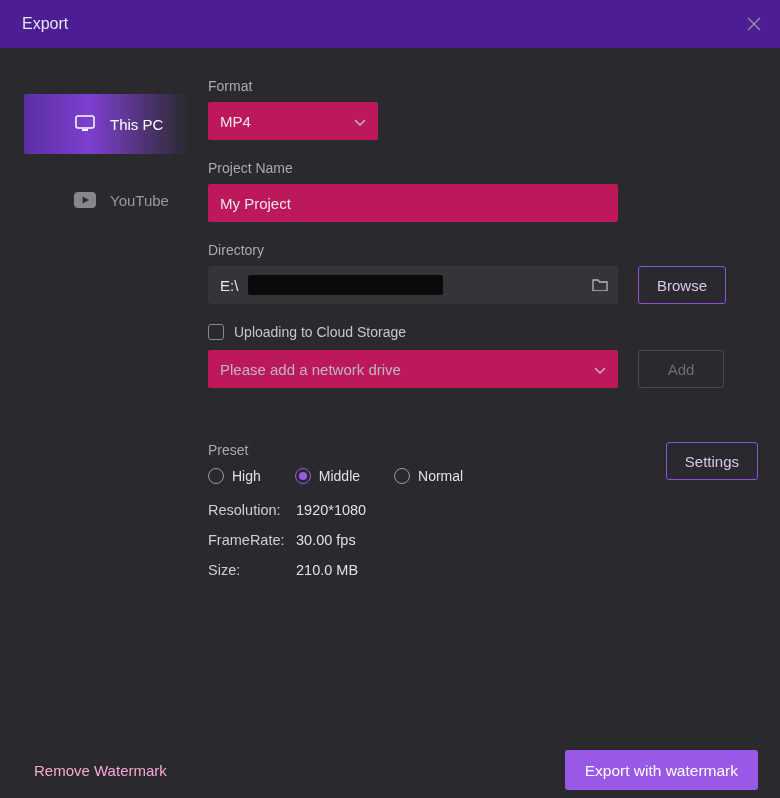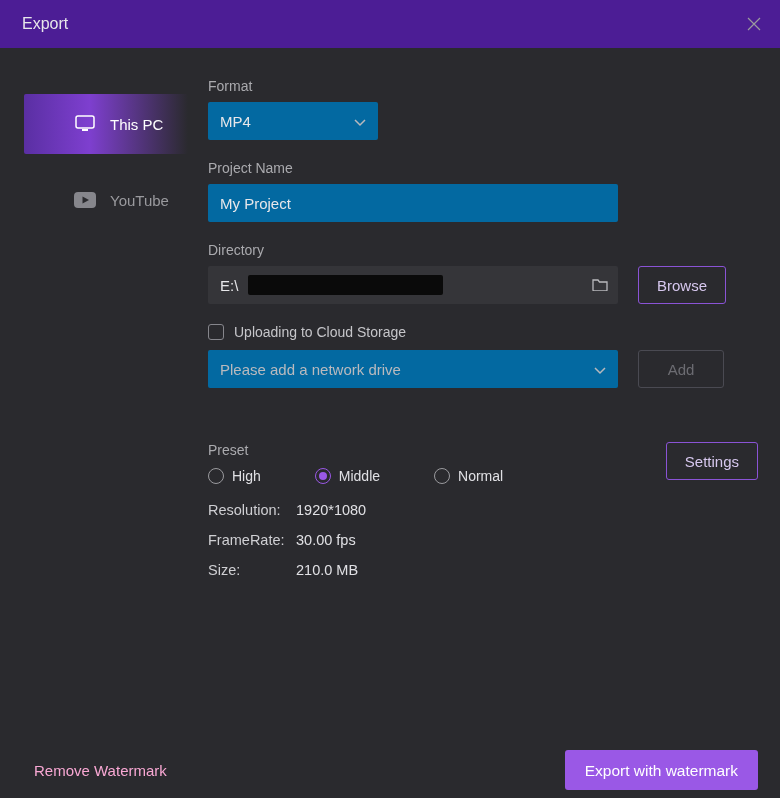--- a/index.html
+++ b/index.html
@@ -53,21 +53,21 @@
   }
   .side-icon { width: 22px; height: 18px; display:flex; align-items:center; justify-content:center; }
   .main {
     flex: 1;
     padding: 30px 22px 0 8px;
     position: relative;
   }
   .fld-label { font-size: 14px; color: #aaaaae; margin-bottom: 8px; }
   .row { margin-bottom: 20px; }
   .select, .txt, .dd {
-    background: #0369a1;
+    background: #be185d;
     border: none;
     height: 38px;
     color: #e7e7ea;
     font-size: 15px;
     display: flex;
     align-items: center;
     padding: 0 12px;
     border-radius: 2px;
     position: relative;
   }
@@ -102,21 +102,21 @@
     color: #c6c6ca; font-size: 14px;
   }
   .chk {
     width: 16px; height: 16px; border: 1.5px solid #86868c; border-radius: 3px;
     background: transparent; cursor: pointer;
   }
   .dd { width: 410px; justify-content: space-between; cursor: pointer; color:#bababe; }
   .dd-row { display:flex; gap:20px; align-items:center; margin-bottom: 24px; }
   .chev { color:#b9b9bd; }
   .preset-head { display:flex; justify-content:space-between; align-items:flex-start; margin-top:54px; }
-  .radio-row { display:flex; gap:54px; align-items:flex-start; margin-top:10px; }
+  .radio-row { display:flex; gap:34px; align-items:flex-start; margin-top:10px; }
   .radio { display:flex; align-items:center; gap:8px; font-size:14px; color:#e0e0e4; cursor:pointer; }
   .radio-dot {
     width:16px; height:16px; border:1.5px solid #9a9a9e; border-radius:50%;
     display:flex; align-items:center; justify-content:center;
   }
   .radio.sel .radio-dot { border-color:#9a58e6; }
   .radio.sel .radio-dot::after {
     content:""; width:8px; height:8px; background:#9a58e6; border-radius:50%;
   }
   .info { margin-top:18px; display:grid; grid-template-columns: 88px auto; row-gap: 14px; font-size:14.5px; color:#e0e0e4; }

